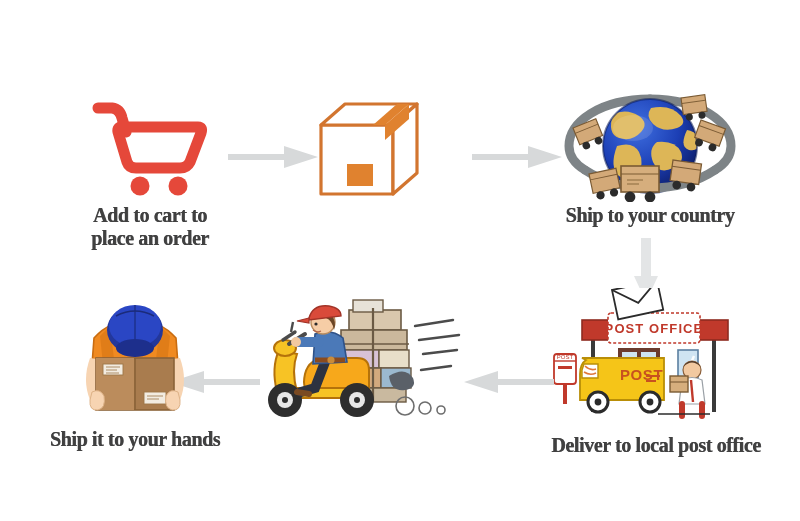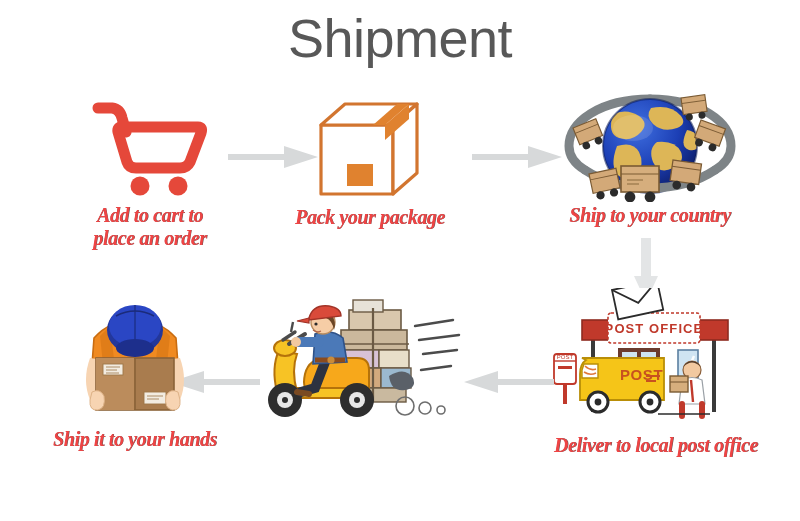--- a/index.html
+++ b/index.html
@@ -24,22 +24,21 @@
     letter-spacing:-0.5px;
     line-height:1.2;
   }
 
   
   .step{position:absolute;text-align:center;}
   .step-art{position:relative;margin:0 auto;}
   .step-label{
     font-family:"Liberation Serif", serif;
     font-weight:bold;
-    font-style:italic;
-    color:#ef4444;
+    color:#404040;
     font-size:20px;
     line-height:1.15;
     letter-spacing:-0.4px;
     white-space:pre-line;
     text-shadow:0.4px 0 0 #58585a;
   }
 
   
   .arrow{position:absolute;}
   .arrow svg{display:block;}
@@ -60,21 +59,20 @@
   .scoot-svg{display:block;}
 
   
   .hands-svg{display:block;}
 </style>
 </head>
 <body>
 
 <div id="canvas">
 
-  <div class="title">Shipment</div>
 
   <div class="step" style="left:45px;top:98px;width:210px;">
     <div class="step-art" style="width:120px;height:98px;">
       <svg class="cart-svg" width="120" height="98" viewBox="0 0 120 98">
 
         <path d="M8 10 L22 10 Q30 11 32 20 L36 34" fill="none" stroke="#e5483a" stroke-width="11" stroke-linecap="round" stroke-linejoin="round"></path>
         <path d="M30 29 L108 29 Q113 29 111 35 L100 64 Q97 70 90 70 L46 70 Q39 70 37 64 L28 34 Q27 29 32 29 Z" fill="none" stroke="#e5483a" stroke-width="11" stroke-linejoin="round"></path>
         <circle cx="50" cy="88" r="9.5" fill="#e5483a"></circle>
         <circle cx="88" cy="88" r="9.5" fill="#e5483a"></circle>
       </svg>
@@ -100,21 +98,20 @@
 
           <path d="M88 29 L112 8 L112 77 L88 98 Z"></path>
         </g>
 
         <path d="M68 29 L92 8 L104 8 L80 29 Z" fill="#e0822f"></path>
         <path d="M80 29 L104 8 L104 23 L80 44 Z" fill="#e0822f"></path>
 
         <rect x="42" y="68" width="26" height="22" fill="#e0822f"></rect>
       </svg>
     </div>
-    <div class="step-label" style="margin-top:6px;">Pack your package</div>
   </div>
 
   <div class="arrow" style="left:472px;top:143px;">
     <svg width="92" height="28" viewBox="0 0 92 28">
       <path d="M0 11 L56 11 L56 3 L90 14 L56 25 L56 17 L0 17 Z" fill="#d7d9da"></path>
     </svg>
   </div>
 
   <div class="step" style="left:535px;top:90px;width:230px;">
     <div class="step-art" style="width:190px;height:112px;">

